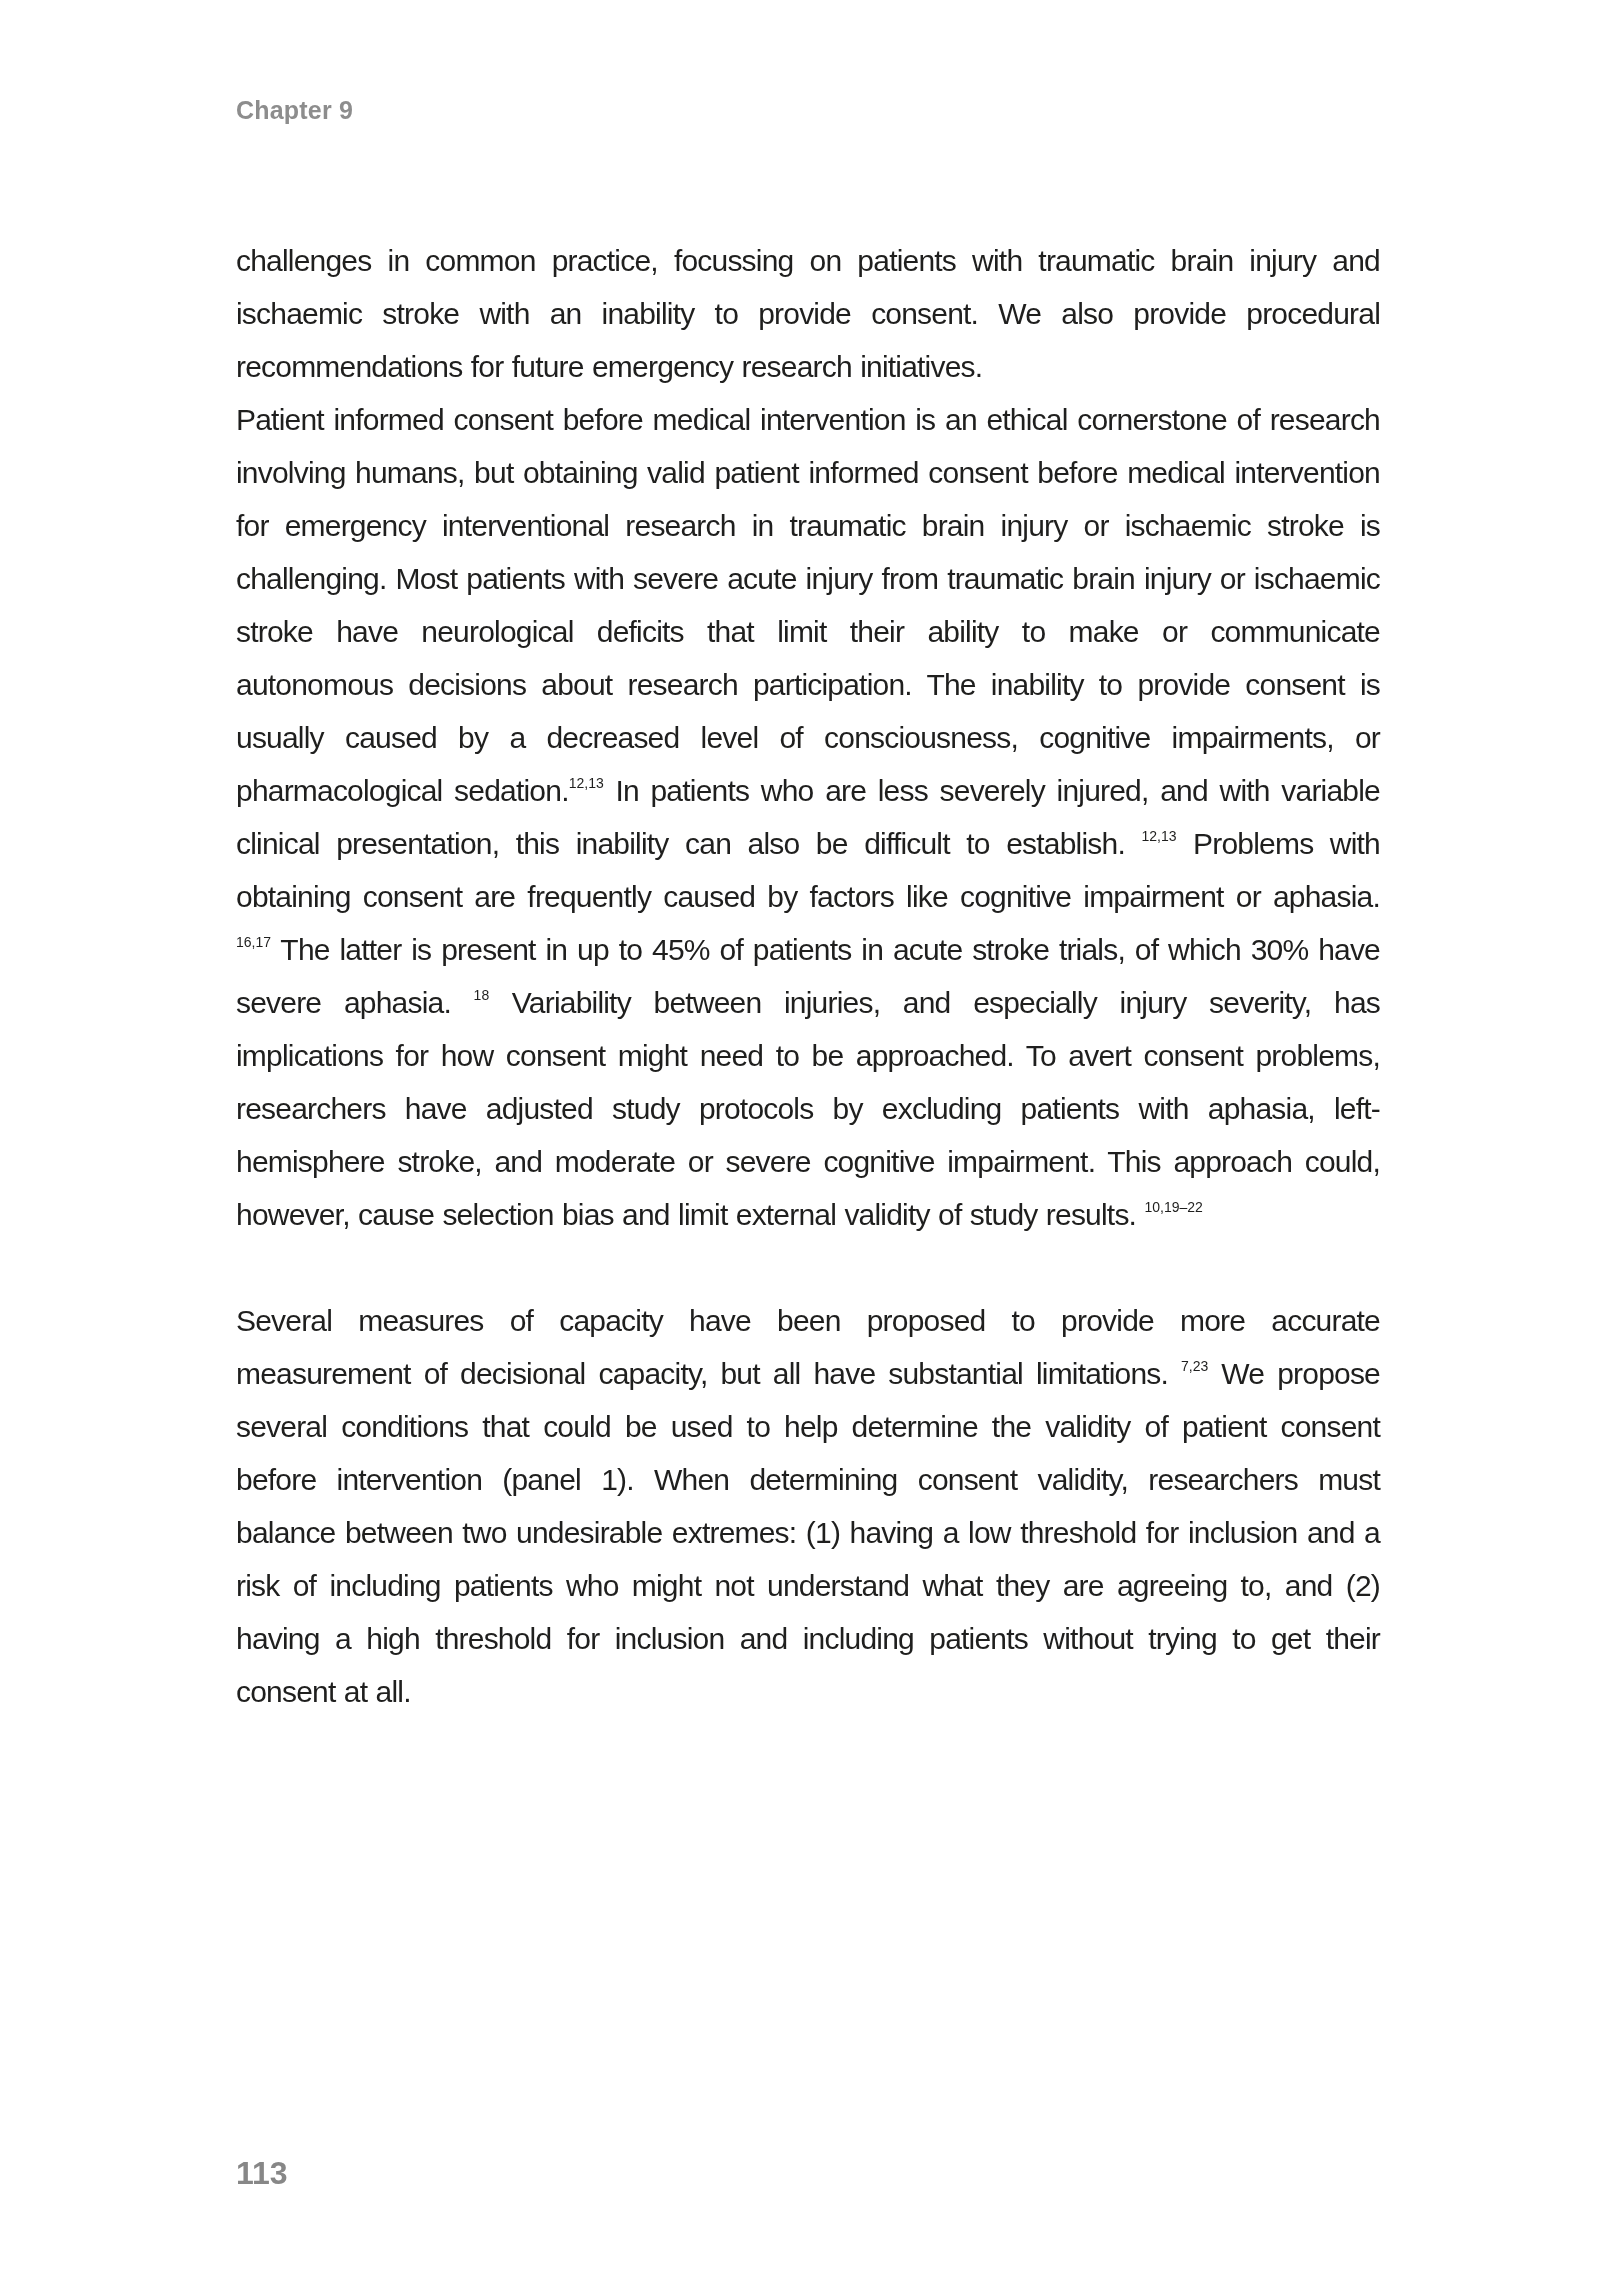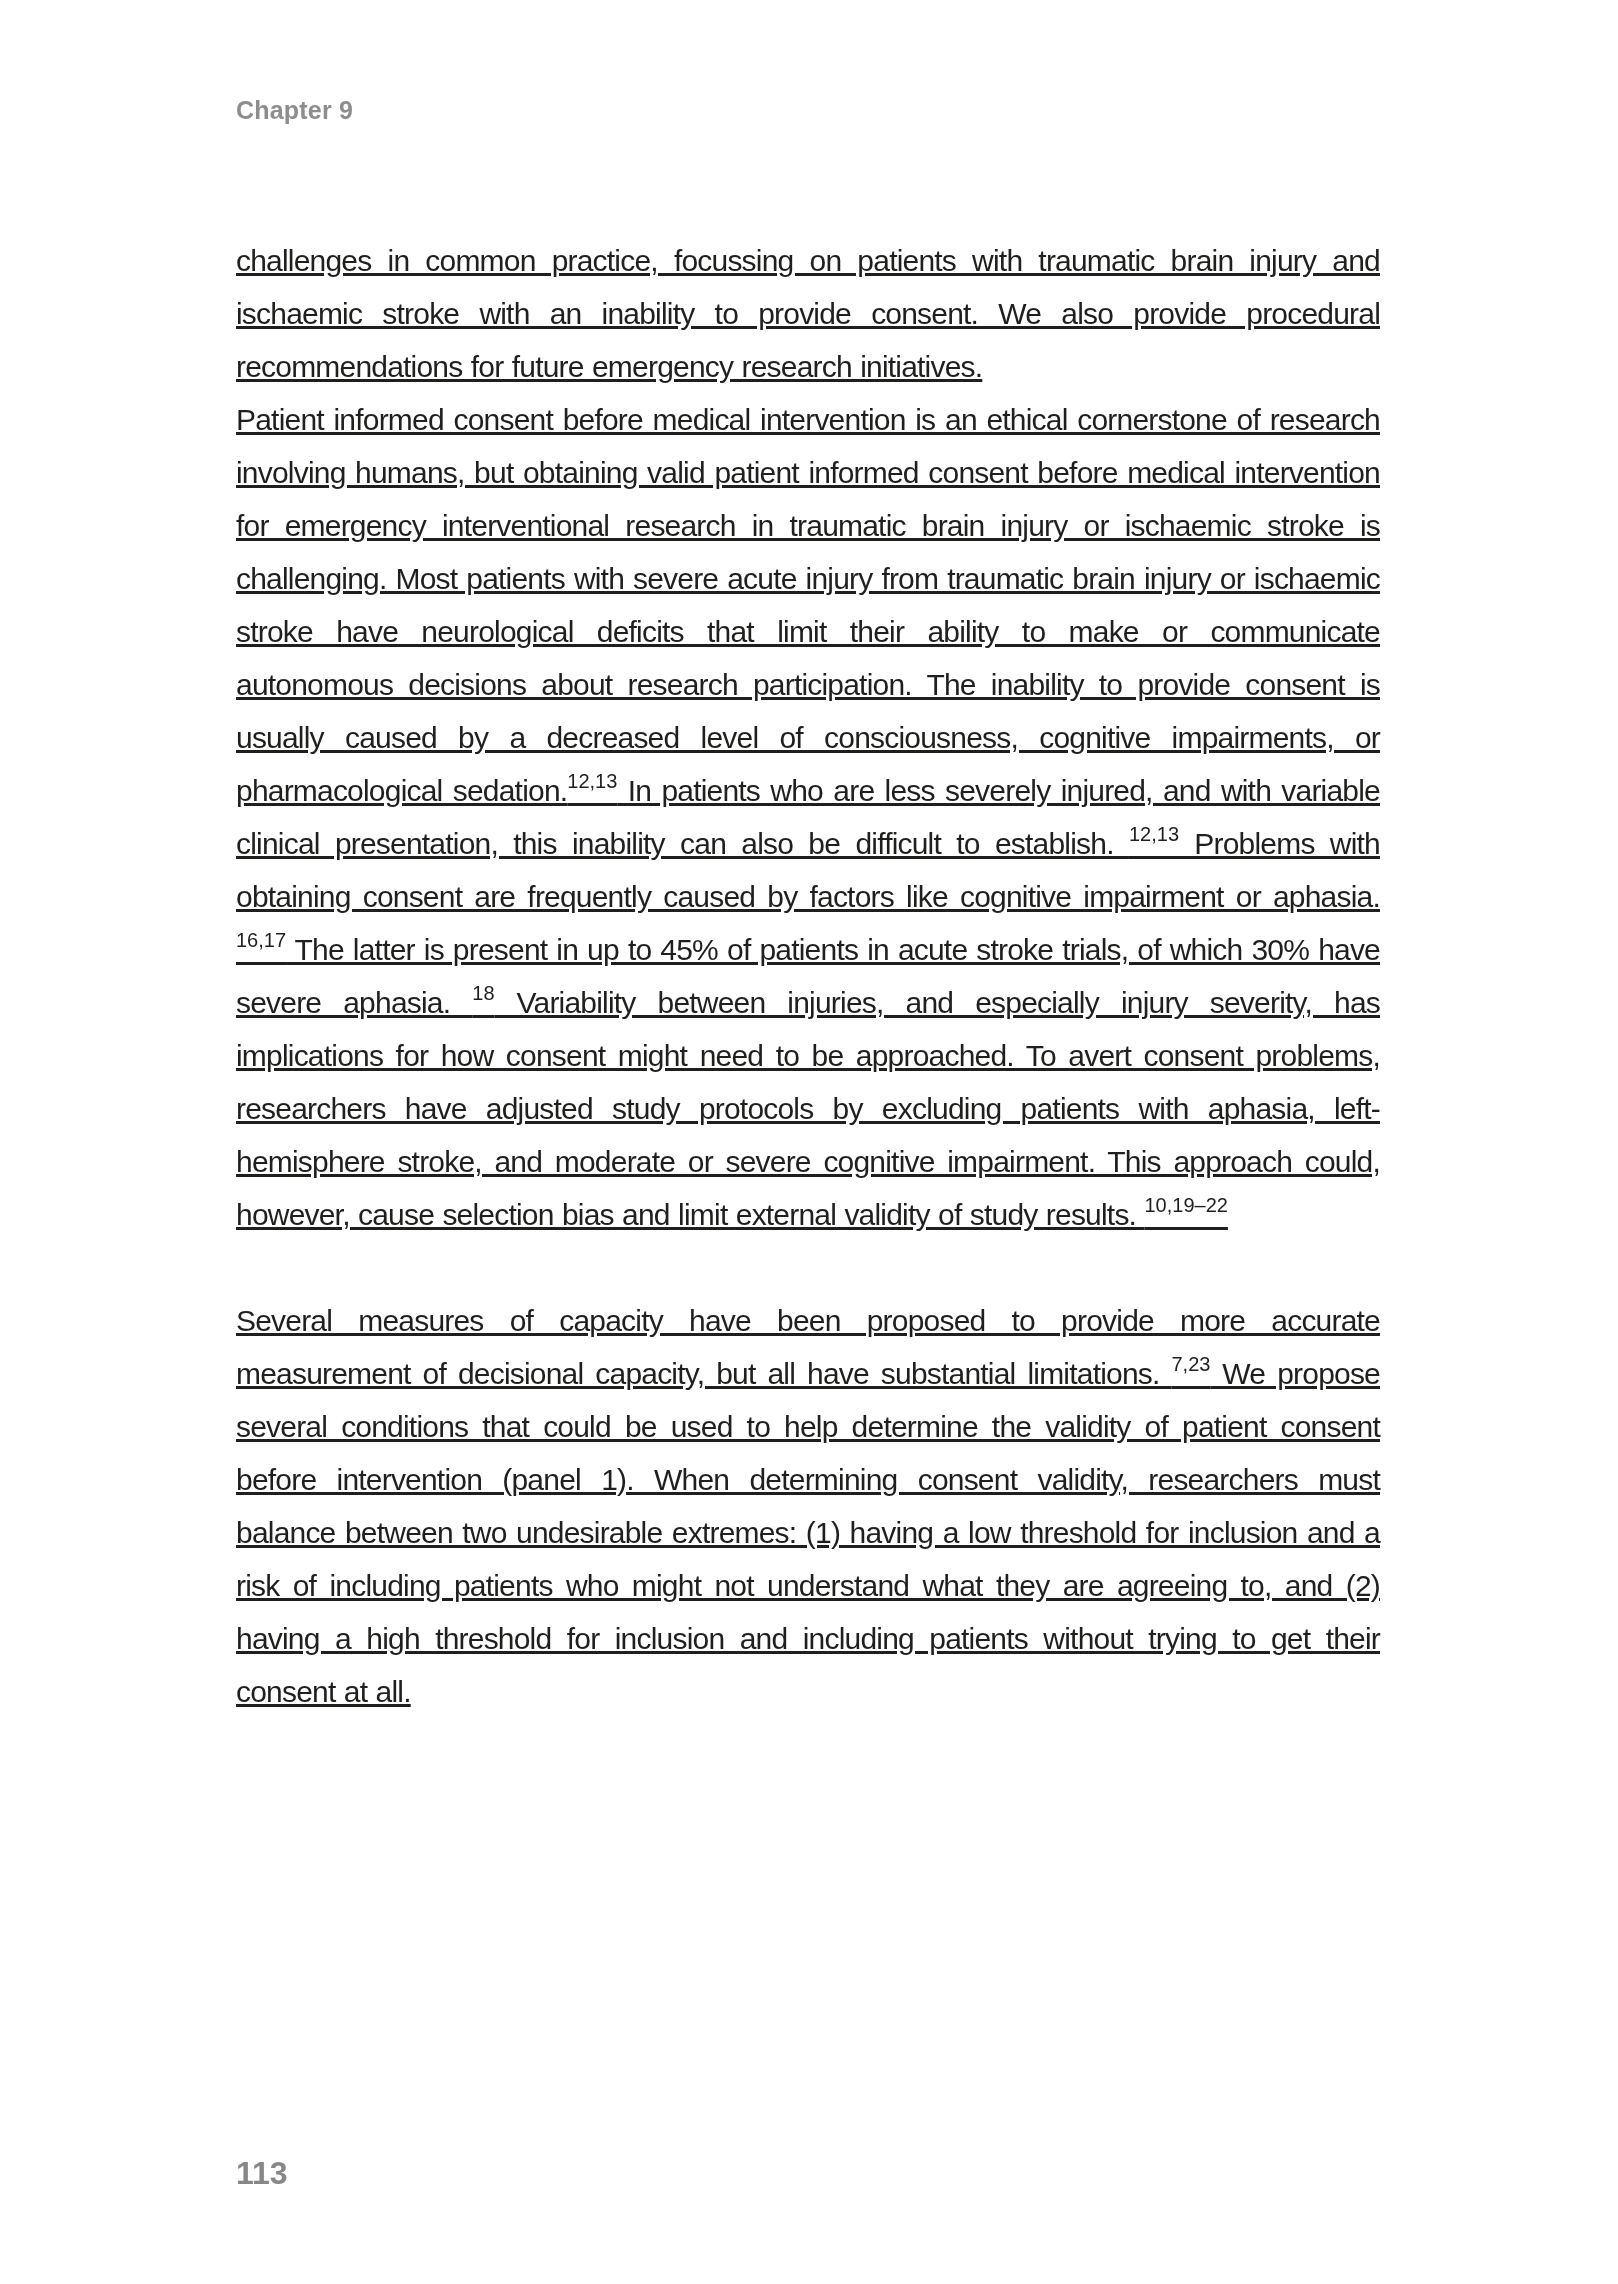--- a/index.html
+++ b/index.html
@@ -36,36 +36,35 @@
     color: #1f1f1e;
     font-size: 30px;
     line-height: 53px;
     letter-spacing: -0.8px;
     word-spacing: 0.8px;
   }
   .para {
     margin: 0;
     text-align: justify;
     hyphens: none;
-    text-decoration: underline;
   }
   .section-heading {
     margin: 53px 0 0 0;
     font-size: 30px;
     line-height: 53px;
     font-weight: 700;
     letter-spacing: -0.6px;
     text-align: left;
     color: #1f1f1e;
   }
   .para.spaced {
     margin-top: 53px;
   }
   sup {
-    font-size: 20px;
+    font-size: 14px;
     line-height: 0;
     letter-spacing: 0;
     vertical-align: baseline;
     position: relative;
     top: -13px;
   }
   .page-number {
     position: absolute;
     left: 236px;
     top: 2155px;

